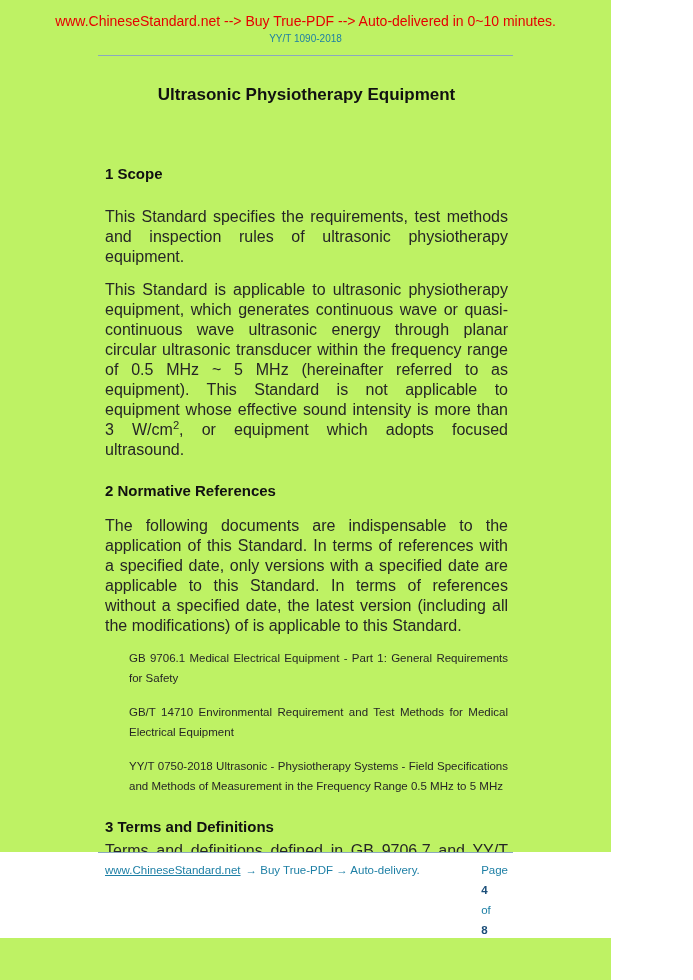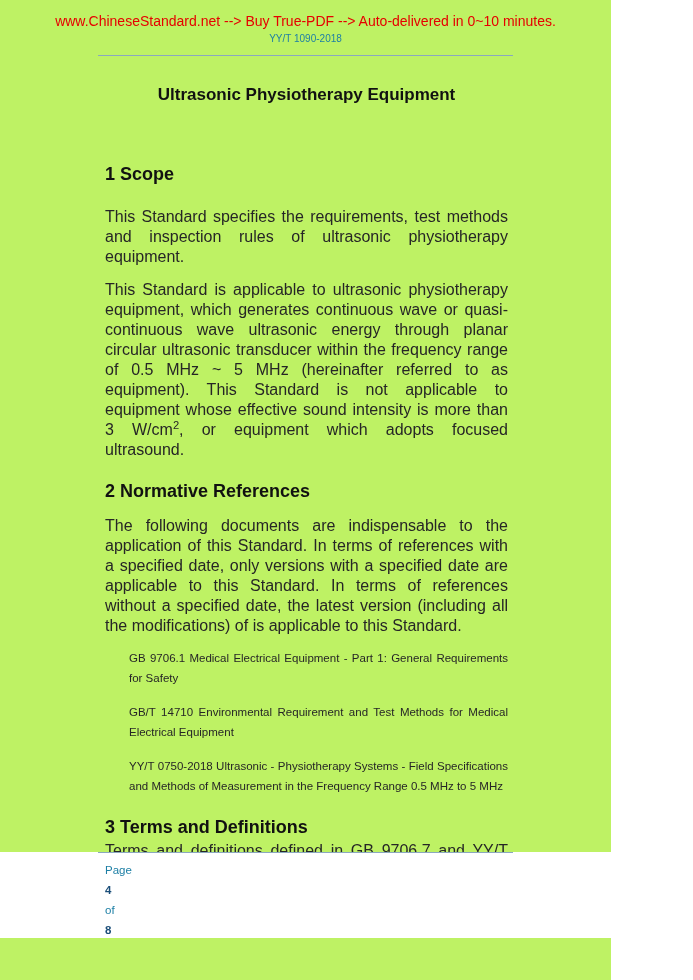--- a/index.html
+++ b/index.html
@@ -36,21 +36,21 @@
   .content { padding: 0 103px 0 105px; }
   .doc-title {
     margin-top: 28px;
     font-size: 17px;
     line-height: 21px;
     font-weight: bold;
     text-align: center;
     color: var(--heading-text, #111111);
   }
   .section-heading {
-    font-size: 18px;
+    font-size: 15px;
     line-height: 18px;
     font-weight: bold;
     color: var(--heading-text, #111111);
   }
   .heading-scope { margin-top: 60px; }
   .heading-normative { margin-top: 22px; }
   .heading-terms { margin-top: 22px; }
   .body-para {
     font-size: 16px;
     line-height: 20px;
@@ -138,20 +138,24 @@
 
     <div class="section-heading heading-terms">3 Terms and Definitions</div>
 
     <p class="body-para terms-para">Terms and definitions defined in GB 9706.7 and YY/T 0750 are applicable to this Standard.</p>
 
   </div>
 
   <div class="page-footer">
     <hr class="footer-rule">
     <div class="footer-row">
+      <div class="footer-left">
+        <a class="footer-link">www.ChineseStandard.net</a>
+        <span>→ Buy True-PDF → Auto-delivery.</span>
+      </div>
       <div class="footer-pages">
         <span>Page</span>
         <span class="page-num">4</span>
         <span>of</span>
         <span class="page-num">8</span>
       </div>
     </div>
   </div>
 
 </div>

